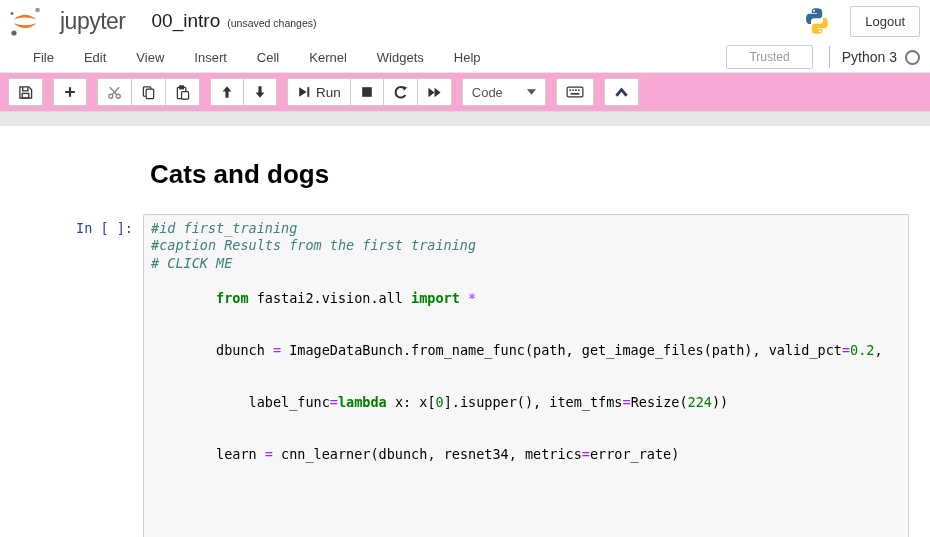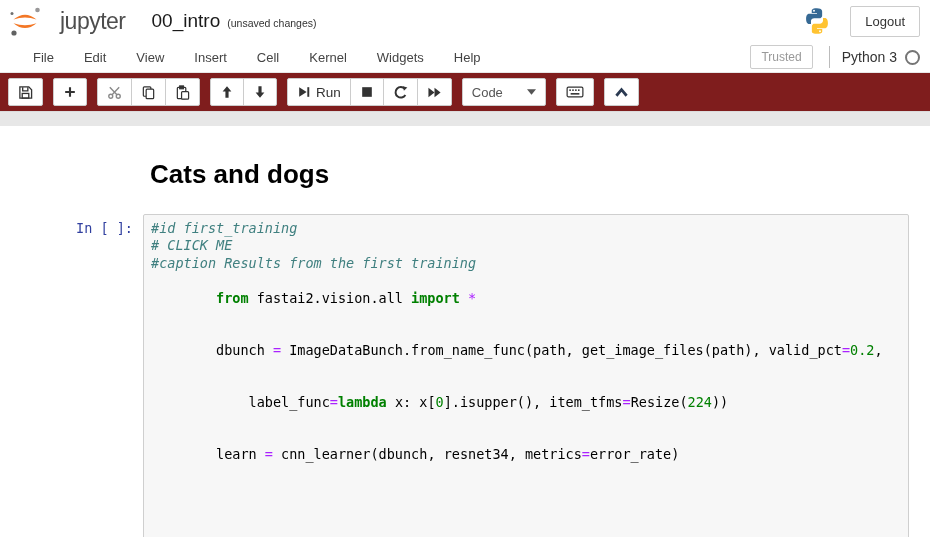--- a/index.html
+++ b/index.html
@@ -16,27 +16,27 @@
   .header-right { margin-left:auto; display:flex; align-items:center; gap:18px; }
   .logout-btn { background:#fff; border:1px solid #ccc; border-radius:2px; padding:7px 14px;
     font-size:13px; color:#333; cursor:pointer; }
 
   
   .menubar { height:31px; display:flex; align-items:center; padding:0 10px 0 18px; background:#fff;
     border-bottom:1px solid #e7e7e7; }
   .menu-item { font-size:13px; color:#444; padding:6px 15px; cursor:pointer; }
   .menubar-right { margin-left:auto; display:flex; align-items:center; }
   .trusted-btn { border:1px solid #ccc; border-radius:2px; background:#fff; color:#999;
-    font-size:12px; padding:4px 10px; margin-right:16px; }
+    font-size:12px; padding:4px 22px; margin-right:16px; }
   .kernel-divider { width:1px; height:22px; background:#bbb; margin-right:12px; }
   .kernel-name { font-size:14px; color:#333; margin-right:8px; }
   .kernel-indicator { width:15px; height:15px; border:2px solid #757575; border-radius:50%; }
 
   
-  .toolbar { height:38px; display:flex; align-items:center; padding:0 8px; background:#7f1d1d; gap:10px; }
+  .toolbar { height:38px; display:flex; align-items:center; padding:0 8px; background:#f9a8d4; gap:10px; }
   .btn-group { display:flex; }
   .tb-btn { background:#fff; border:1px solid #ccc; height:28px; min-width:28px; padding:0 9px;
     display:flex; align-items:center; justify-content:center; cursor:pointer; gap:5px; }
   .btn-group .tb-btn + .tb-btn { margin-left:-1px; }
   .btn-group .tb-btn:first-child { border-radius:2px 0 0 2px; }
   .btn-group .tb-btn:last-child { border-radius:0 2px 2px 0; }
   .btn-group .tb-btn:only-child { border-radius:2px; }
   .tb-btn svg { display:block; }
   .run-label { font-size:13.5px; color:#333; }
   .cell-type-select { display:flex; align-items:center; justify-content:space-between;
@@ -216,22 +216,22 @@
 <div class="band"></div>
 
 <div class="content">
 
   <h1 class="nb-heading">Cats and dogs</h1>
 
   <div class="cell">
     <div class="prompt">In [ ]:</div>
     <div class="input-area">
       <div class="cm-line"><span class="tok comment">#id first_training</span></div>
+      <div class="cm-line"><span class="tok comment">#caption Results from the first training</span></div>
       <div class="cm-line"><span class="tok comment"># CLICK ME</span></div>
-      <div class="cm-line"><span class="tok comment">#caption Results from the first training</span></div>
       <div class="cm-line">
         <span class="tok keyword">from</span><span class="tok"> fastai2.vision.all </span><span class="tok keyword">import</span><span class="tok"> </span><span class="tok operator">*</span>
       </div>
       <div class="cm-line">
         <span class="tok">dbunch </span><span class="tok operator">=</span><span class="tok"> ImageDataBunch.from_name_func(path, get_image_files(path), valid_pct</span><span class="tok operator">=</span><span class="tok number">0.2</span><span class="tok">,</span>
       </div>
       <div class="cm-line">
         <span class="tok">    label_func</span><span class="tok operator">=</span><span class="tok keyword">lambda</span><span class="tok"> x: x[</span><span class="tok number">0</span><span class="tok">].isupper(), item_tfms</span><span class="tok operator">=</span><span class="tok">Resize(</span><span class="tok number">224</span><span class="tok">))</span>
       </div>
       <div class="cm-line">

